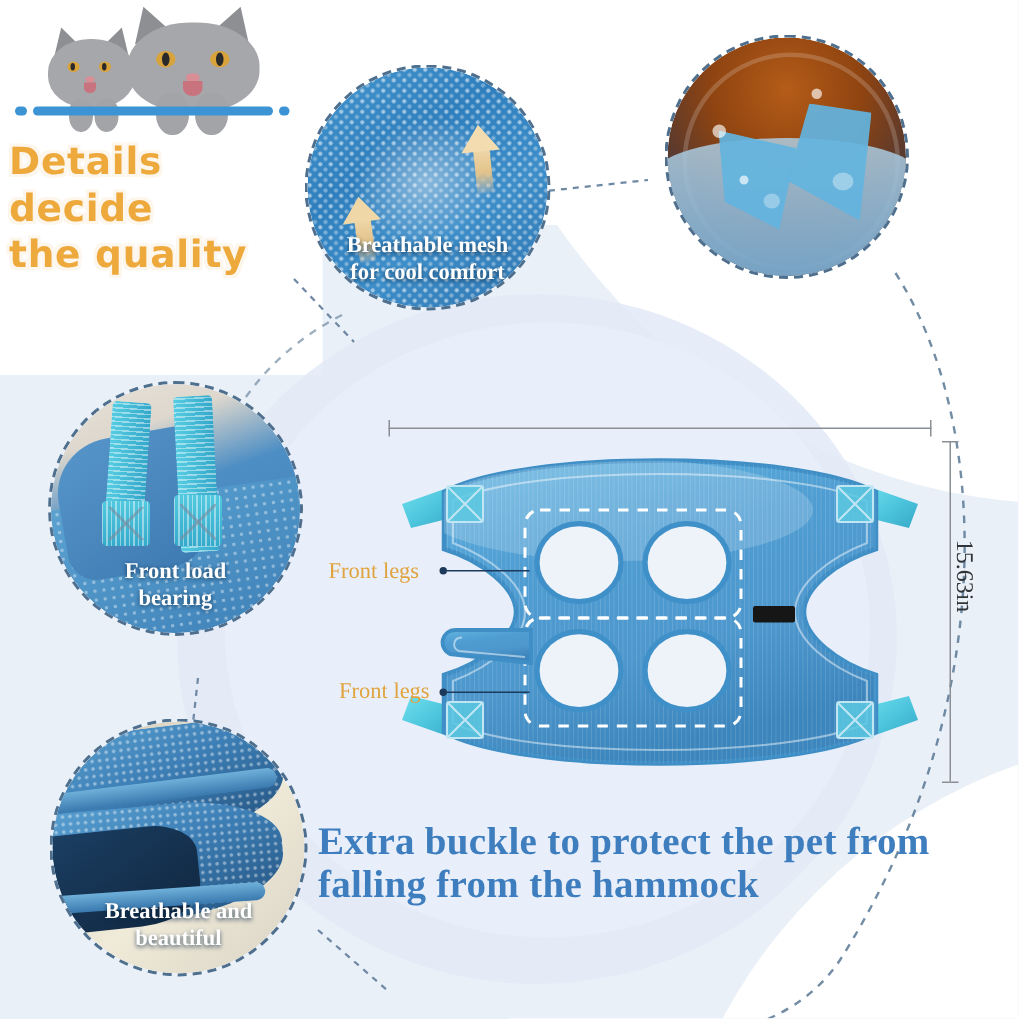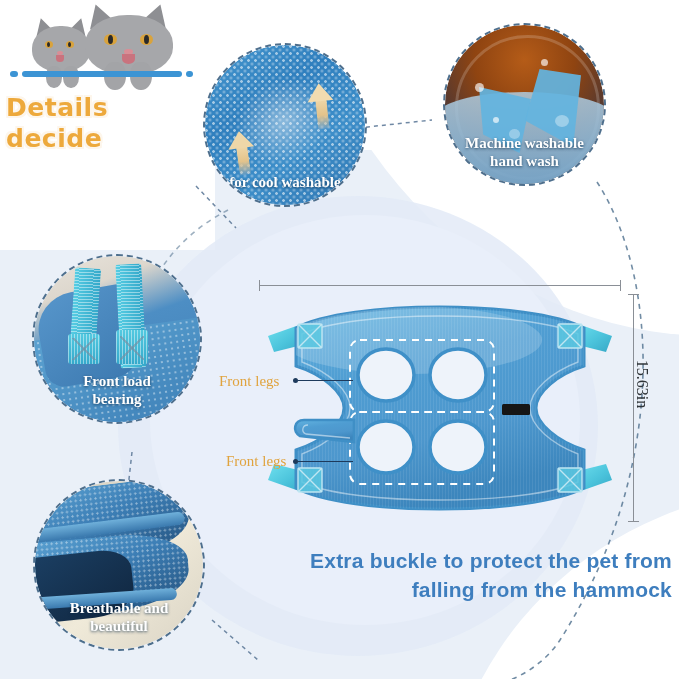--- a/index.html
+++ b/index.html
@@ -172,23 +172,23 @@
   
   .leg-label{
     position:absolute;font-family:"Liberation Serif",serif;
     font-size:15px;color:#e0a33e;white-space:nowrap;text-align:center;
   }
   .leg-line{position:absolute;height:1.3px;background:#1d3a5c;}
   .leg-dot{position:absolute;width:5px;height:5px;border-radius:50%;background:#1d3a5c;}
 
   
   .tagline{
-    position:absolute;left:212px;top:546px;width:460px;text-align:right;
-    font-family:Liberation Sans, sans-serif;font-weight:bold;
-    font-size:21px;line-height:29px;color:#3e7ebe;letter-spacing:.2px;
+    position:absolute;left:212px;top:546px;width:460px;text-align:left;
+    font-family:Liberation Serif, serif;font-weight:bold;
+    font-size:26px;line-height:29px;color:#3e7ebe;letter-spacing:.2px;
   }
 </style>
 </head>
 <body>
 
 <div id="stage">
 
   <div class="bg-pale"></div>
   <div class="bg-top-white"></div>
   <div class="bg-left-white"></div>
@@ -238,59 +238,57 @@
       <div class="paw" style="left:22px;top:58px;width:22px;height:28px;"></div>
       <div class="paw" style="left:48px;top:58px;width:22px;height:28px;"></div>
     </div>
     <div class="ledge"></div>
     <div class="ledge-dash" style="left:2px;width:8px;"></div>
     <div class="ledge-dash" style="left:178px;width:7px;"></div>
   </div>
 
   <div class="headline">
     <div>Details decide</div>
+    <div>the quality</div>
   </div>
 
   <div class="feat" style="left:203px;top:43px;width:164px;height:164px;">
     <div class="photo">
       <div class="mesh"></div>
       <div class="mesh-glow"></div>
 
       <div style="position:absolute;left:24px;top:86px;width:26px;height:44px;transform:rotate(-8deg);">
         <div class="arr" style="left:8px;top:14px;width:11px;height:30px;"></div>
         <div style="position:absolute;left:0;top:0;width:0;height:0;border-left:13px solid transparent;border-right:13px solid transparent;border-bottom:17px solid #efd7a8;"></div>
       </div>
 
       <div style="position:absolute;left:103px;top:38px;width:26px;height:46px;transform:rotate(-6deg);">
         <div class="arr" style="left:8px;top:15px;width:11px;height:31px;"></div>
         <div style="position:absolute;left:0;top:0;width:0;height:0;border-left:13px solid transparent;border-right:13px solid transparent;border-bottom:18px solid #f2dcb0;"></div>
       </div>
     </div>
     <div class="caption">
-      <div>for cool washable</div>
+      <div>Breathable mesh</div>
+      <div>for cool comfort</div>
     </div>
   </div>
 
   <div class="feat" style="left:443px;top:23px;width:163px;height:163px;">
     <div class="photo">
       <div class="wm-drum"></div>
       <div class="wm-ring"></div>
       <div class="wm-water"></div>
 
       <div class="wm-cloth" style="left:34px;top:62px;width:52px;height:66px;clip-path:polygon(0 0,100% 18%,78% 100%,8% 72%);"></div>
       <div class="wm-cloth" style="left:80px;top:44px;width:56px;height:78px;clip-path:polygon(26% 0,100% 8%,86% 100%,0 66%);"></div>
       <div class="wm-bubble" style="left:30px;top:58px;width:9px;height:9px;"></div>
       <div class="wm-bubble" style="left:96px;top:34px;width:7px;height:7px;"></div>
       <div class="wm-bubble" style="left:110px;top:90px;width:14px;height:12px;opacity:.55;"></div>
       <div class="wm-bubble" style="left:64px;top:104px;width:11px;height:10px;opacity:.5;"></div>
       <div class="wm-bubble" style="left:48px;top:92px;width:6px;height:6px;"></div>
-    </div>
-    <div class="caption">
-      <div>Machine washable</div>
-      <div>hand wash</div>
     </div>
   </div>
 
   <div class="feat" style="left:32px;top:254px;width:170px;height:170px;">
     <div class="photo">
       <div class="strap-bg"></div>
       <div class="strap-mesh"></div>
       <div style="position:absolute;left:6px;top:34px;width:96px;height:92px;background:linear-gradient(150deg,#5796cb,#3c79b0);border-radius:40% 10% 30% 20%;transform:rotate(-10deg);"></div>
 
       <div class="webbing-v" style="left:38px;top:12px;width:26px;height:92px;transform:rotate(4deg);"></div>

